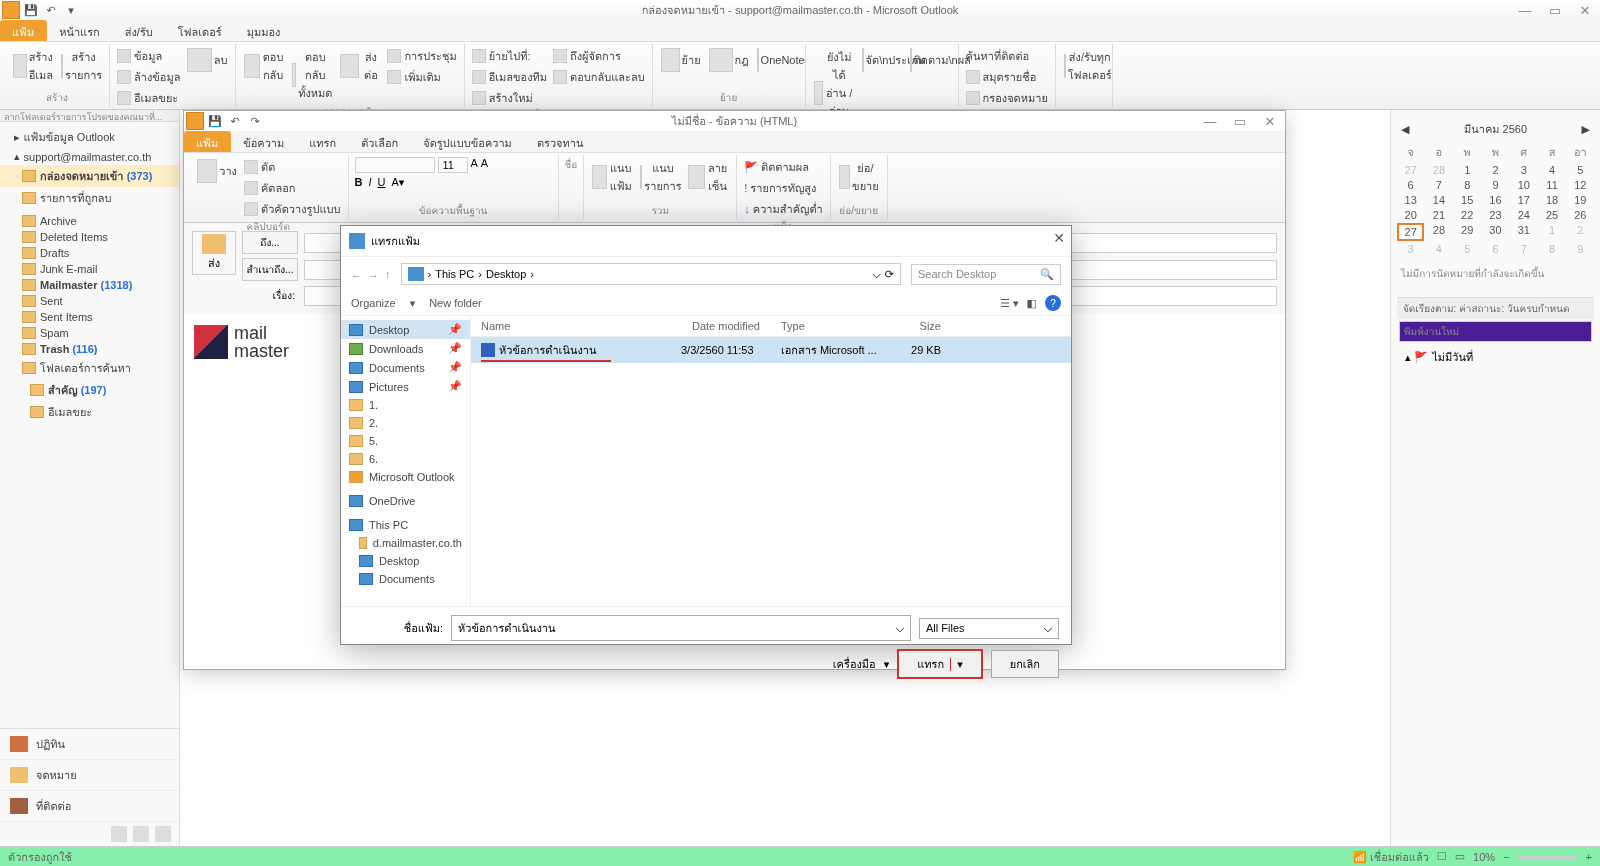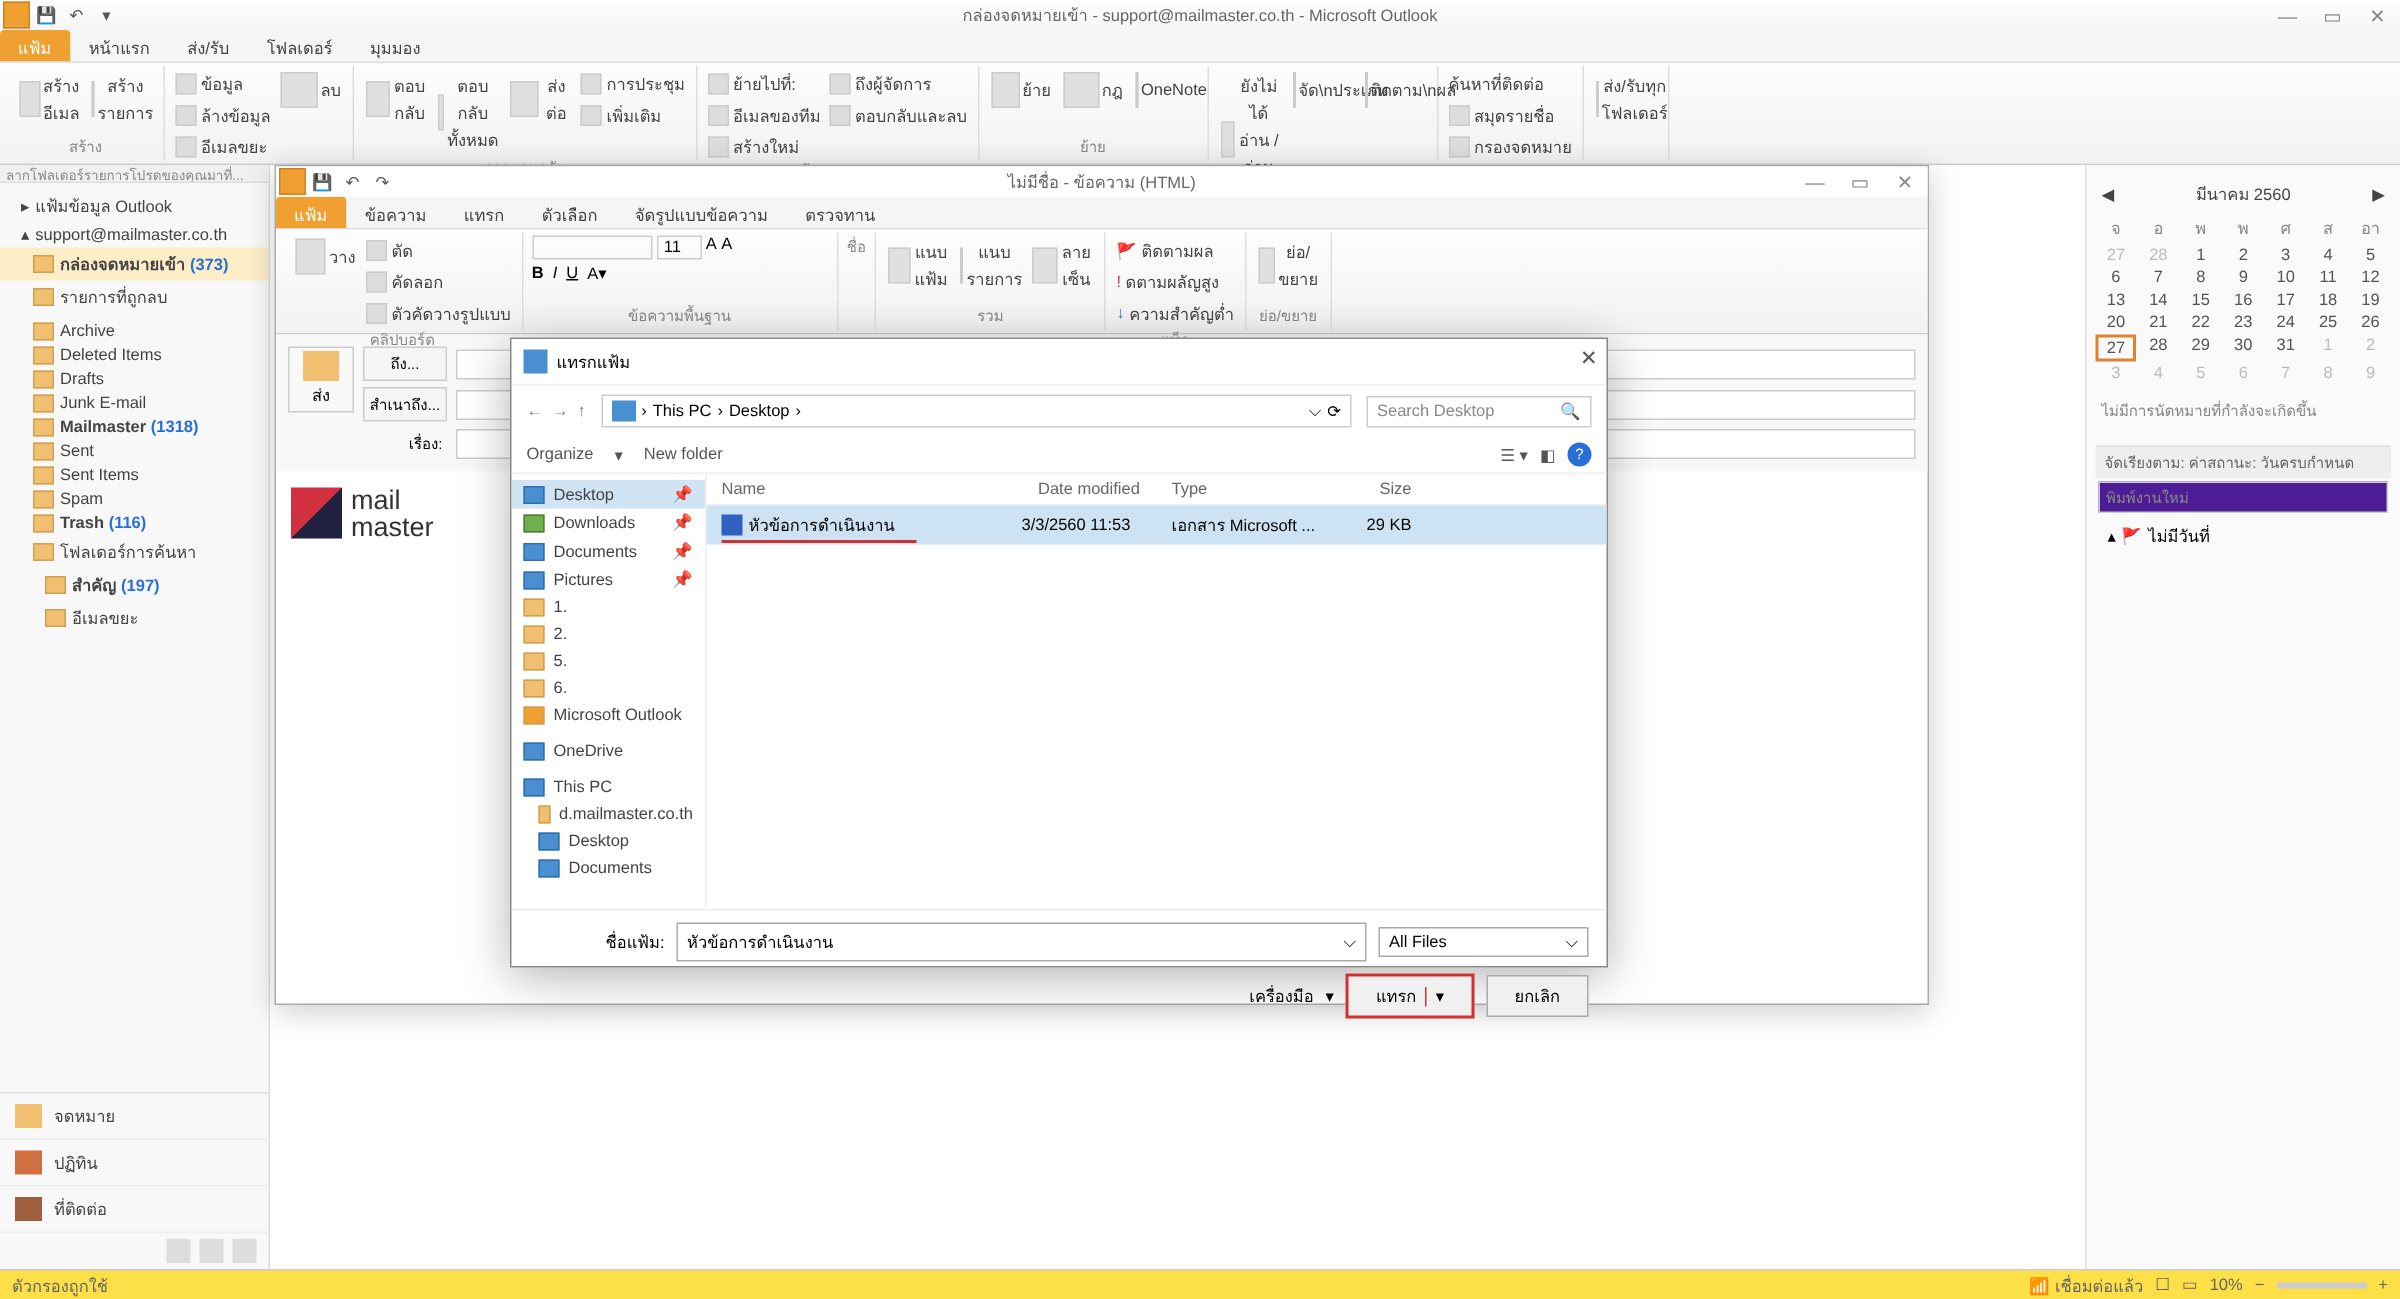--- a/index.html
+++ b/index.html
@@ -102,21 +102,21 @@
 .fdrow .docico{width:14px;height:14px;background:#3060c0;}
 .redline{position:absolute;height:2px;background:#d03030;}
 .fdfoot{padding:8px 12px;border-top:1px solid #eee;}
 .fdfoot .row1{display:flex;align-items:center;gap:8px;margin-bottom:8px;}
 .fdfoot .row1 .lbl{width:90px;text-align:right;}
 .fdfoot .row1 .inp{flex:1;border:1px solid #aaa;padding:3px 6px;display:flex;justify-content:space-between;align-items:center;}
 .fdfoot .row1 .sel{width:140px;border:1px solid #aaa;padding:3px 6px;display:flex;justify-content:space-between;align-items:center;}
 .fdfoot .row2{display:flex;justify-content:flex-end;gap:8px;align-items:center;}
 .fdfoot .btn{padding:4px 18px;border:1px solid #aaa;background:#f0f0f0;}
 .fdfoot .btn.primary{border:2px solid #d03030;display:flex;align-items:center;gap:6px;}
-.statusbar{position:absolute;bottom:0;left:0;right:0;height:20px;background:#fde047;border-top:1px solid #ccc;display:flex;align-items:center;padding:0 8px;font-size:10px;color:#666;text-align:right;}
+.statusbar{position:absolute;bottom:0;left:0;right:0;height:20px;background:#86efac;border-top:1px solid #ccc;display:flex;align-items:center;padding:0 8px;font-size:10px;color:#666;text-align:right;}
 .statusbar .sright{margin-left:auto;display:flex;gap:8px;align-items:center;}
 .help-icon{width:16px;height:16px;border-radius:50%;background:#2a6fd6;color:#fff;display:flex;align-items:center;justify-content:center;font-size:10px;}
 </style>
 </head>
 <body>
 
 <div class="titlebar">
   <div class="qat">
     <div class="qat-box"></div>
     <div class="qat-icon">💾</div>
@@ -361,26 +361,26 @@
           <div class="fico"></div>
           <b><span>สำคัญ</span> <span class="count">(197)</span></b>
         </div>
       <div class="node ind2">
           <div class="fico"></div>
           <span>อีเมลขยะ</span>
         </div>
     </div>
     <div class="sbbottom">
       <div class="btn">
-          <div class="ico"></div>
-          <span>จดหมาย</span>
-        </div>
-      <div class="btn">
           <div class="ico" style="background:#d07040"></div>
           <span>ปฏิทิน</span>
+        </div>
+      <div class="btn">
+          <div class="ico"></div>
+          <span>จดหมาย</span>
         </div>
       <div class="btn">
           <div class="ico" style="background:#a06040"></div>
           <span>ที่ติดต่อ</span>
         </div>
       <div class="sbicons">
         <div></div>
         <div></div>
         <div></div>
       </div>
@@ -549,21 +549,21 @@
       </div>
     <div class="rgroup">
         <div class="items">
       <div class="smallcol">
         <div class="rbtn-sm">
               <span>🚩</span>
               <span>ติดตามผล</span>
             </div>
         <div class="rbtn-sm">
               <span style="color:#d04040">!</span>
-              <span>ดตามผลัญสูง</span>
+              <span>รายการทัญสูง</span>
             </div>
         <div class="rbtn-sm">
               <span style="color:#4070d0">↓</span>
               <span>ความสำคัญต่ำ</span>
             </div>
       </div>
     </div>
         <div class="glabel">แท็ก</div>
       </div>
     <div class="rgroup">

